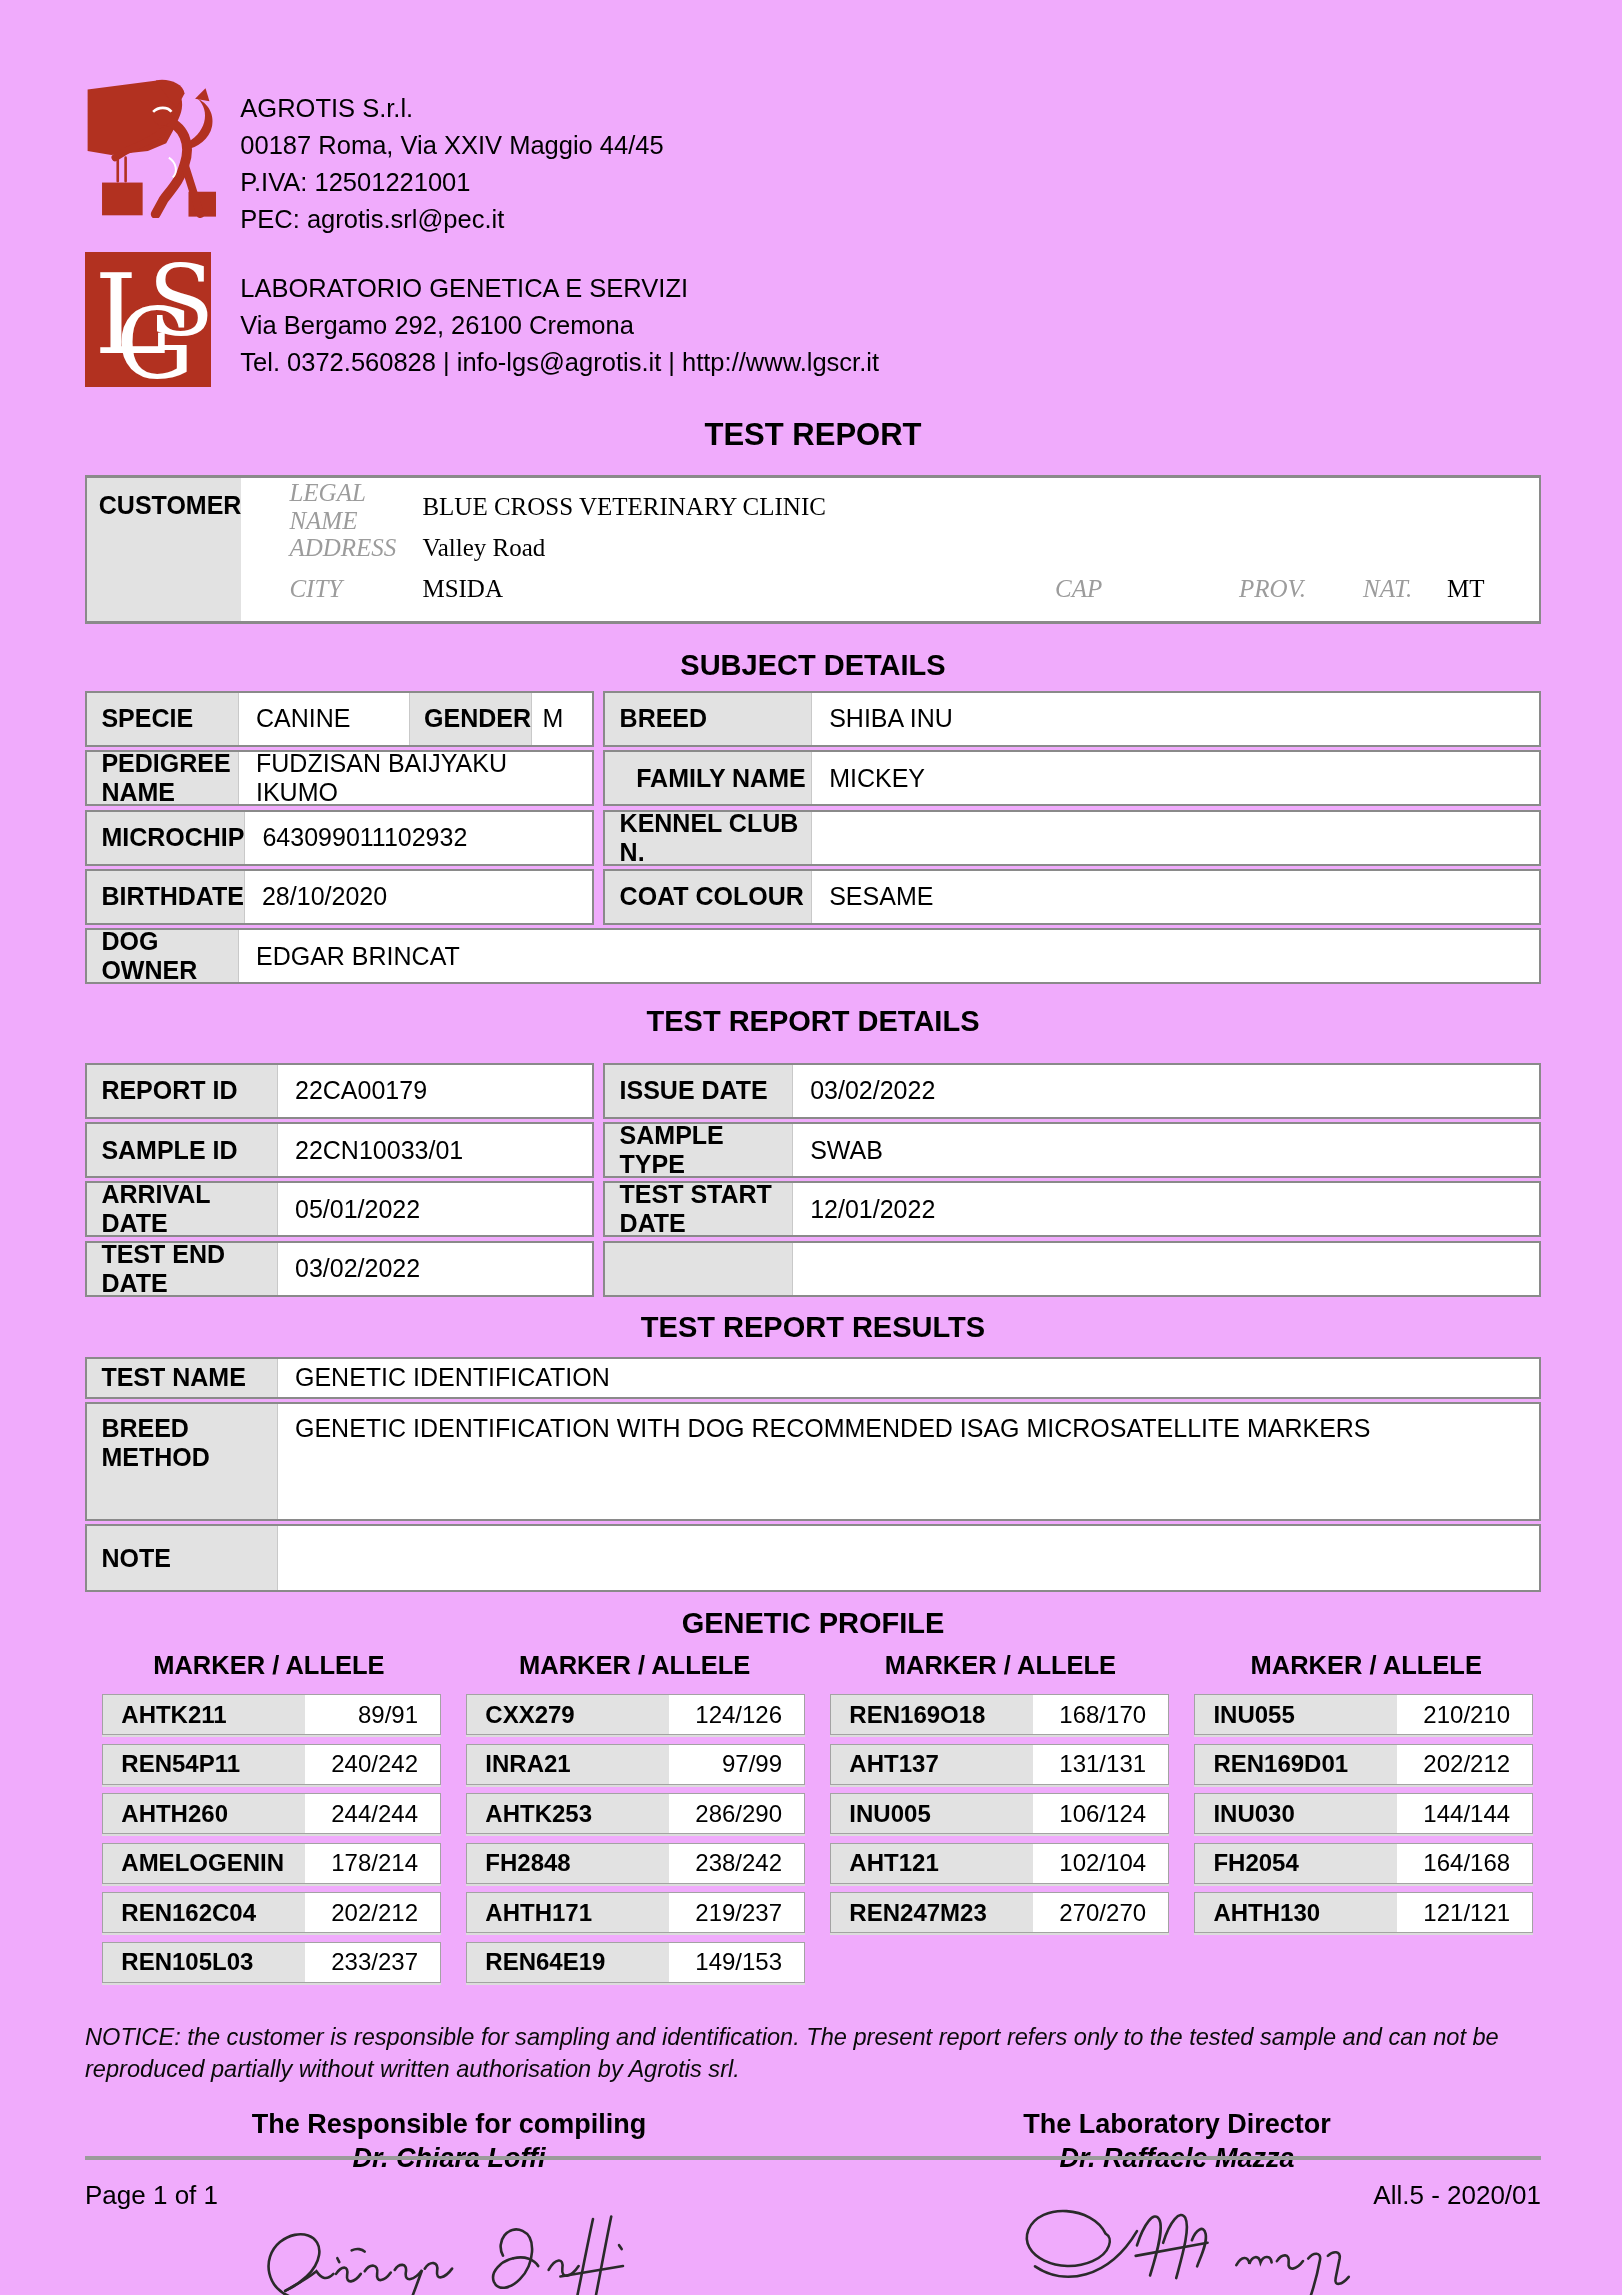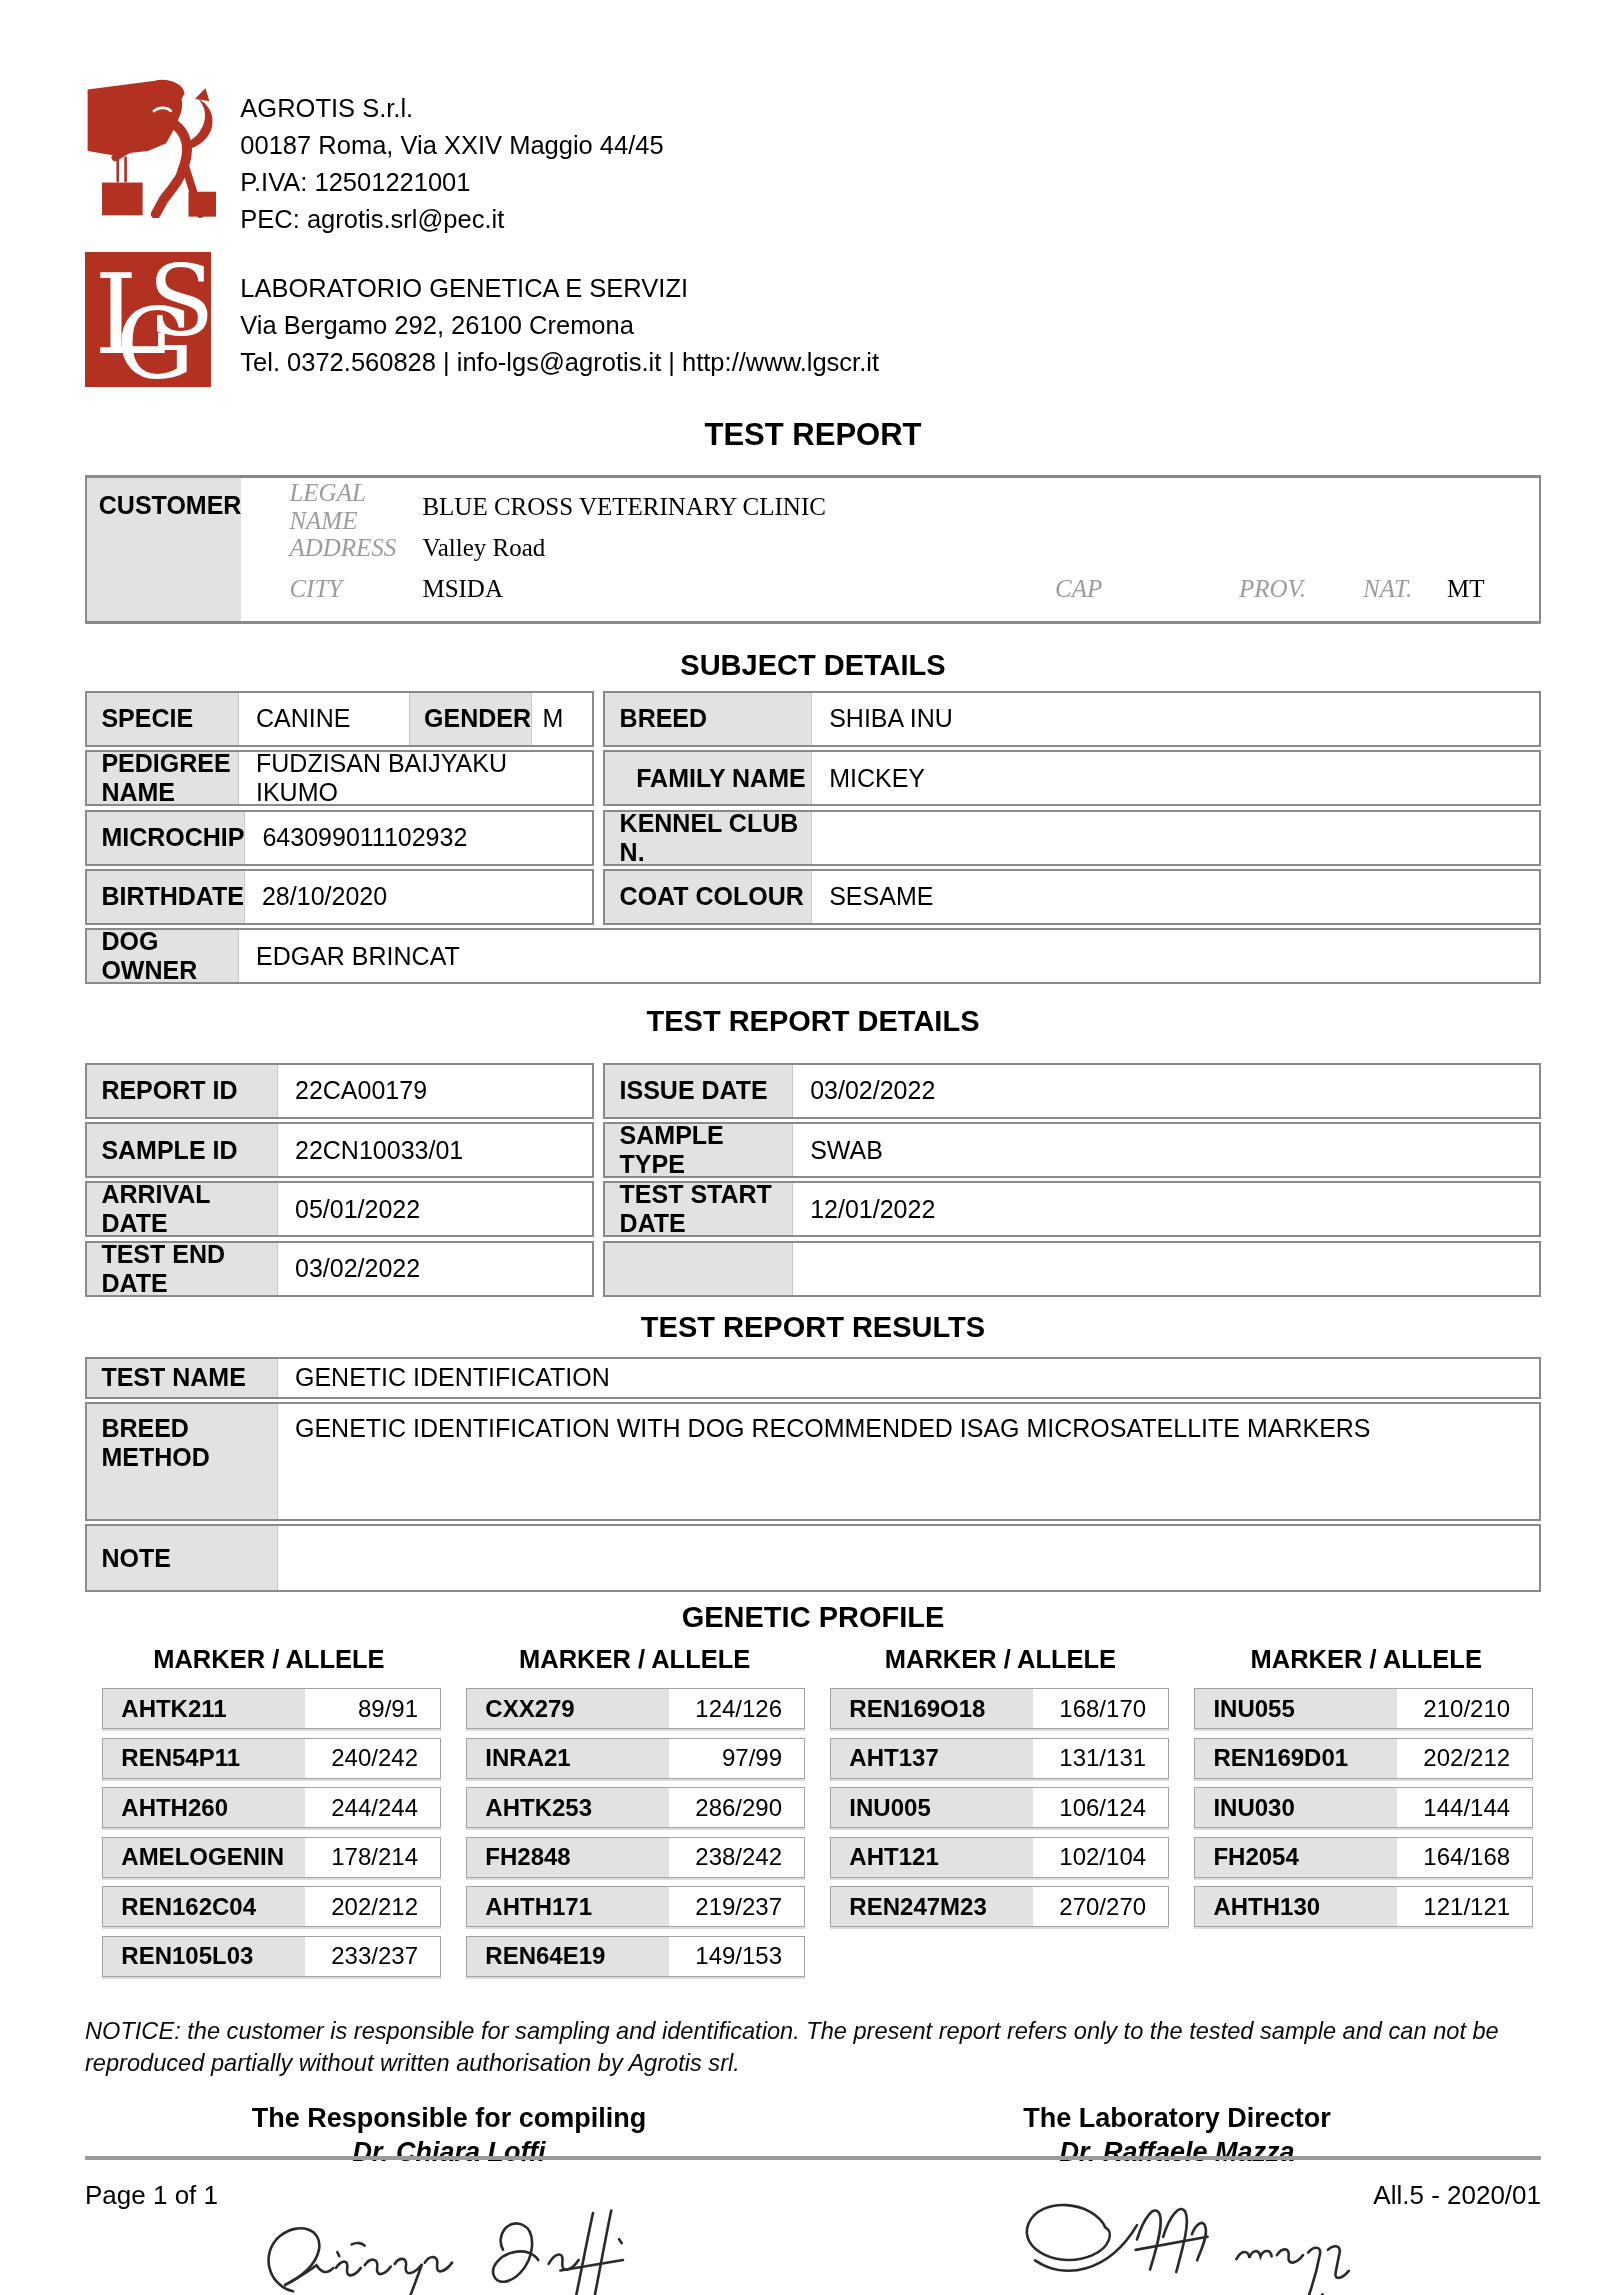--- a/index.html
+++ b/index.html
@@ -1,19 +1,19 @@
 <!DOCTYPE html>
 <html style="font-size:10.5px"><head>
 <meta charset="utf-8">
 <style>
   html,body{margin:0;padding:0;background:#e8e8e8;}
   .page{
     position:relative;
     width:1622px;height:2295px;
-    background:#ffffff;
+    background:#f0abfc;
     font-family:"Liberation Sans", sans-serif;
     color:#000;
     overflow:hidden;
   }
   .content{position:absolute;left:85px;top:0;width:1456px;}
 
   
   .hdr-row{display:flex;align-items:flex-start;}
   .hdr-row.first{margin-top:79px;}
   .hdr-row.second{margin-top:14.4px;}
@@ -32,21 +32,21 @@
   .lgs-g{font-size:98px;left:31px;top:43px;}
 
   
   .sec-title{
     text-align:center;font-weight:bold;font-size:29px;line-height:34px;
   }
   .t-report{margin-top:31px;font-size:31px;}
   .t-subject{margin-top:23.6px;}
   .t-details{margin-top:19.6px;}
   .t-results{margin-top:13px;}
-  .t-profile{margin-top:8px;}
+  .t-profile{margin-top:14px;}
 
   
   .box{border:2px solid #8a8a8a;background:#fff;box-sizing:border-box;}
   .row-gap{height:3.3px;}
   .cell-lbl{
     background:#e2e2e2;font-weight:bold;display:flex;align-items:center;
     padding-left:14.4px;box-sizing:border-box;border-right:1.3px solid #c9c9c9;
     flex:0 0 auto;font-size:25px;
   }
   .cell-val{

